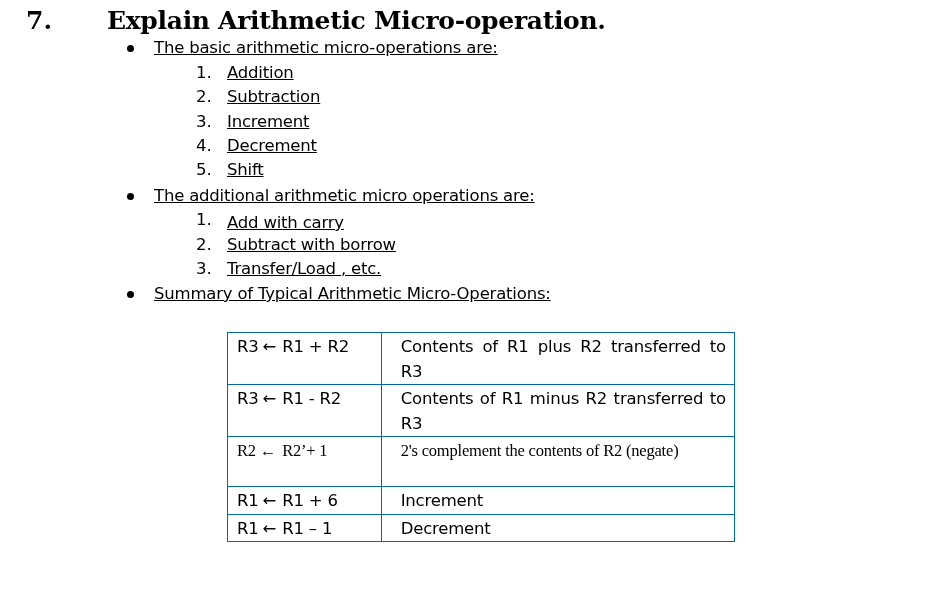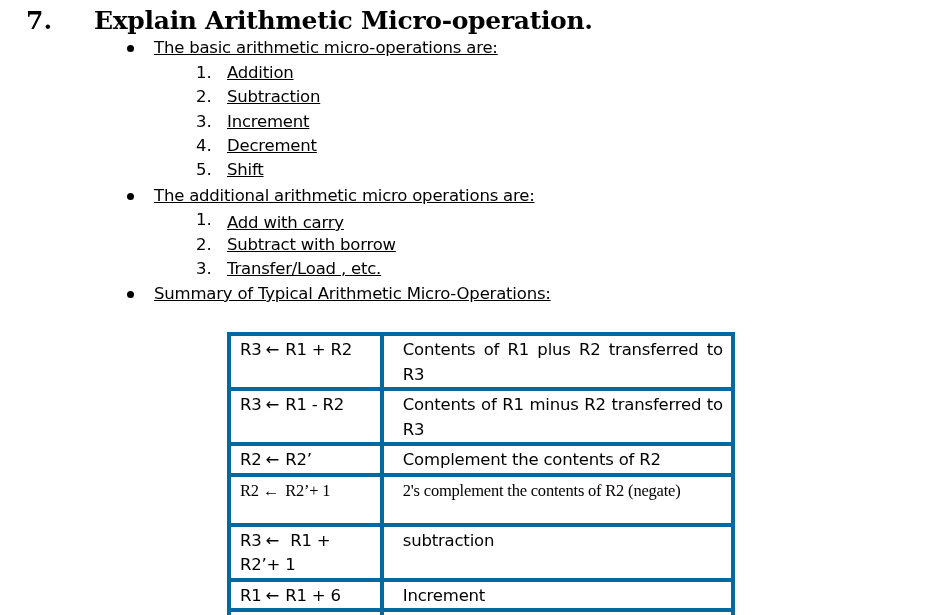--- a/index.html
+++ b/index.html
@@ -26,21 +26,21 @@
       line-height: 36px;
       white-space: nowrap;
     }
     .heading .num {
       position: absolute;
       left: 26px;
       top: 0;
     }
     .heading .title {
       position: absolute;
-      left: 94px;
+      left: 107px;
       top: 0;
       letter-spacing: -0.3px;
     }
     .line {
       position: absolute;
       font-size: 16.5px;
       line-height: 20px;
       white-space: nowrap;
       letter-spacing: -0.2px;
       text-decoration: underline;
@@ -61,21 +61,21 @@
     table.ops {
       position: absolute;
       left: 227px;
       top: 332px;
       width: 508px;
       border-collapse: collapse;
       font-size: 16.5px;
       letter-spacing: -0.2px;
     }
     table.ops td {
-      border: 4px solid #0369a1;
+      border: 1px solid #0369a1;
       padding: 2px 8px 0 8px;
       vertical-align: top;
       line-height: 24.5px;
       box-sizing: border-box;
     }
     table.ops td.expr {
       width: 154px;
       padding-left: 9px;
     }
     table.ops td.desc {
@@ -133,31 +133,23 @@
 <table class="ops">
   <tbody>
     <tr style="height:26px;">
       <td class="expr"><span>R3</span><span class="arrow">←</span><span>R1 + R2</span></td>
       <td class="desc">Contents of R1 plus R2 transferred to R3</td>
     </tr>
     <tr style="height:50px;">
       <td class="expr"><span>R3</span><span class="arrow">←</span><span>R1 - R2</span></td>
       <td class="desc">Contents of R1 minus R2 transferred to R3</td>
     </tr>
-    <tr style="height:26px;">
-      <td class="expr"><span>R2</span><span class="arrow">←</span><span>R2’</span></td>
-      <td class="desc">Complement the contents of R2</td>
-    </tr>
     <tr style="height:50px;font-family:Liberation Serif, serif;">
       <td class="expr"><span>R2</span><span class="arrow">←</span><span>R2’+ 1</span></td>
       <td class="desc">2's complement the contents of R2 (negate)</td>
-    </tr>
-    <tr style="height:51px;">
-      <td class="expr" style="white-space:normal;"><span>R3</span><span class="arrow">←</span><span> R1 + R2’+ 1</span></td>
-      <td class="desc">subtraction</td>
     </tr>
     <tr style="height:26px;">
       <td class="expr"><span>R1</span><span class="arrow">←</span><span>R1 + 6</span></td>
       <td class="desc">Increment</td>
     </tr>
     <tr style="height:26px;">
       <td class="expr"><span>R1</span><span class="arrow">←</span><span>R1 – 1</span></td>
       <td class="desc">Decrement</td>
     </tr>
   </tbody>

